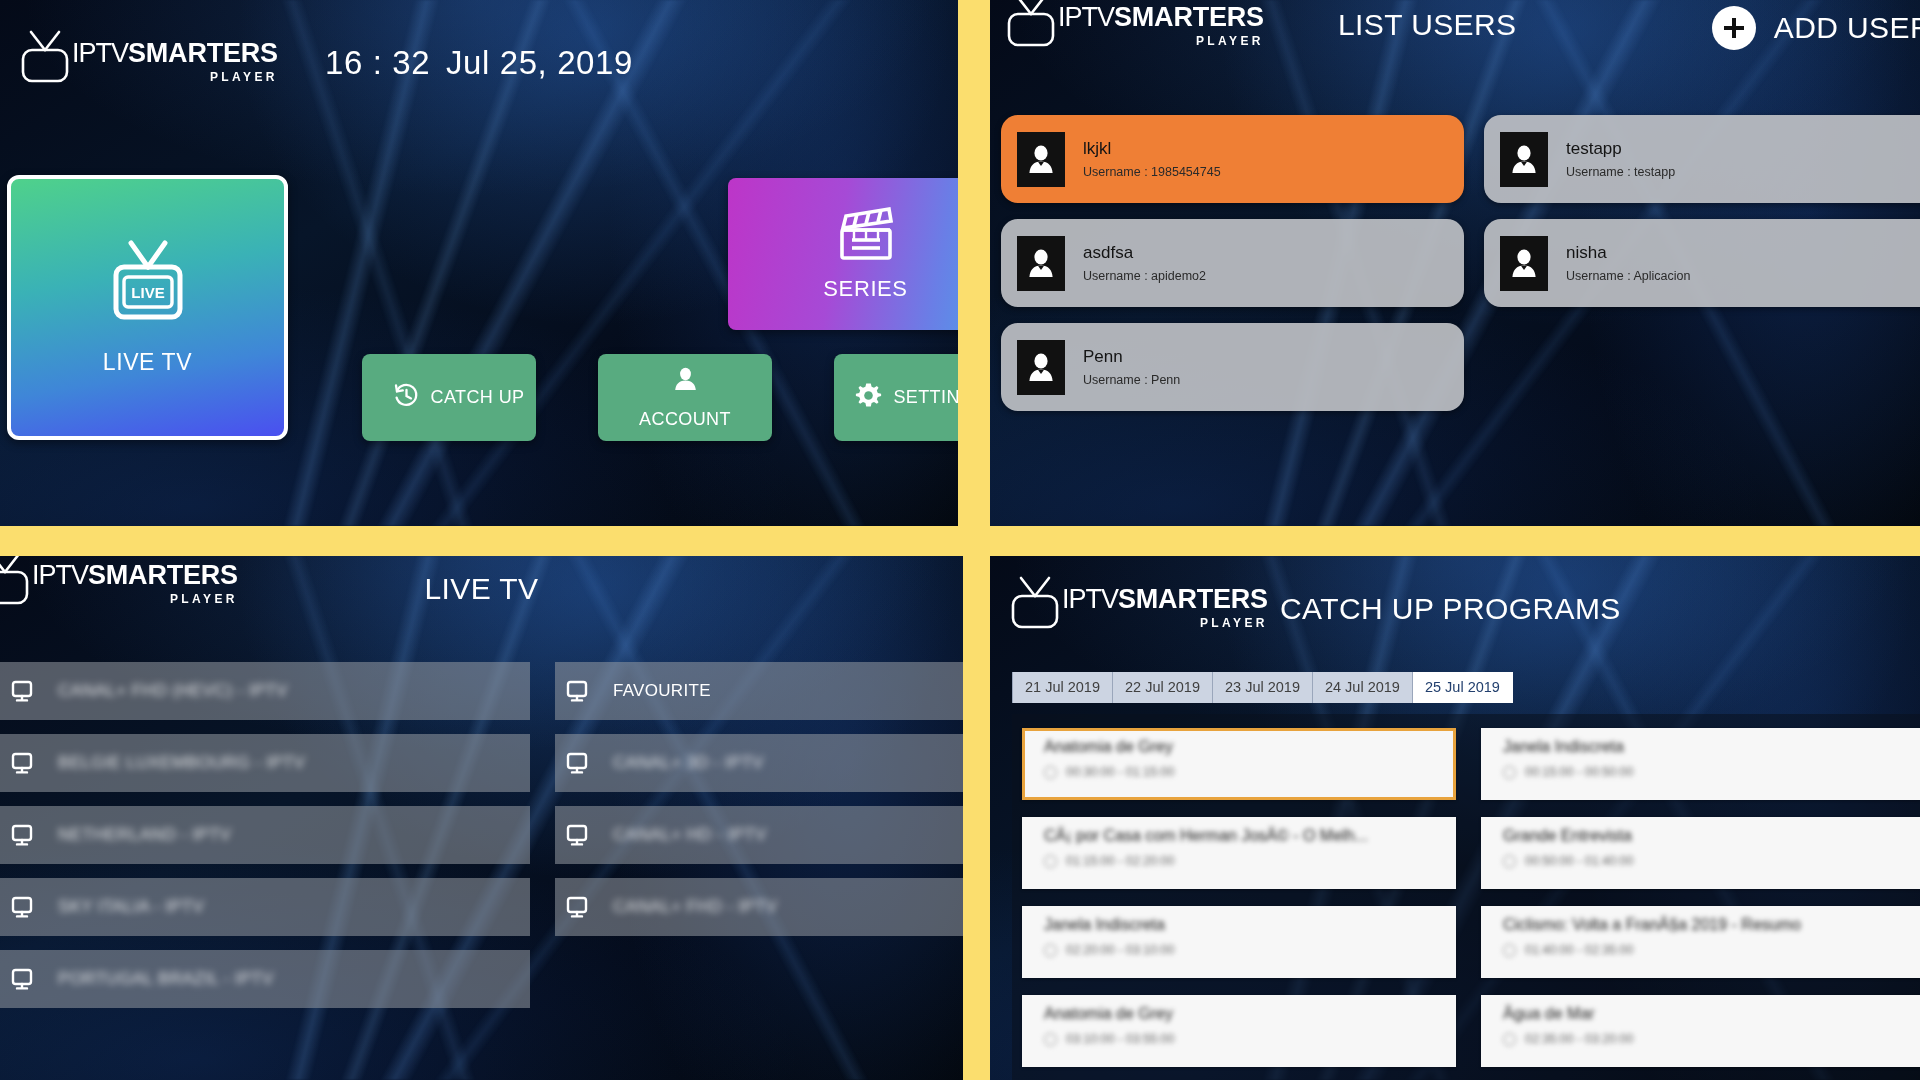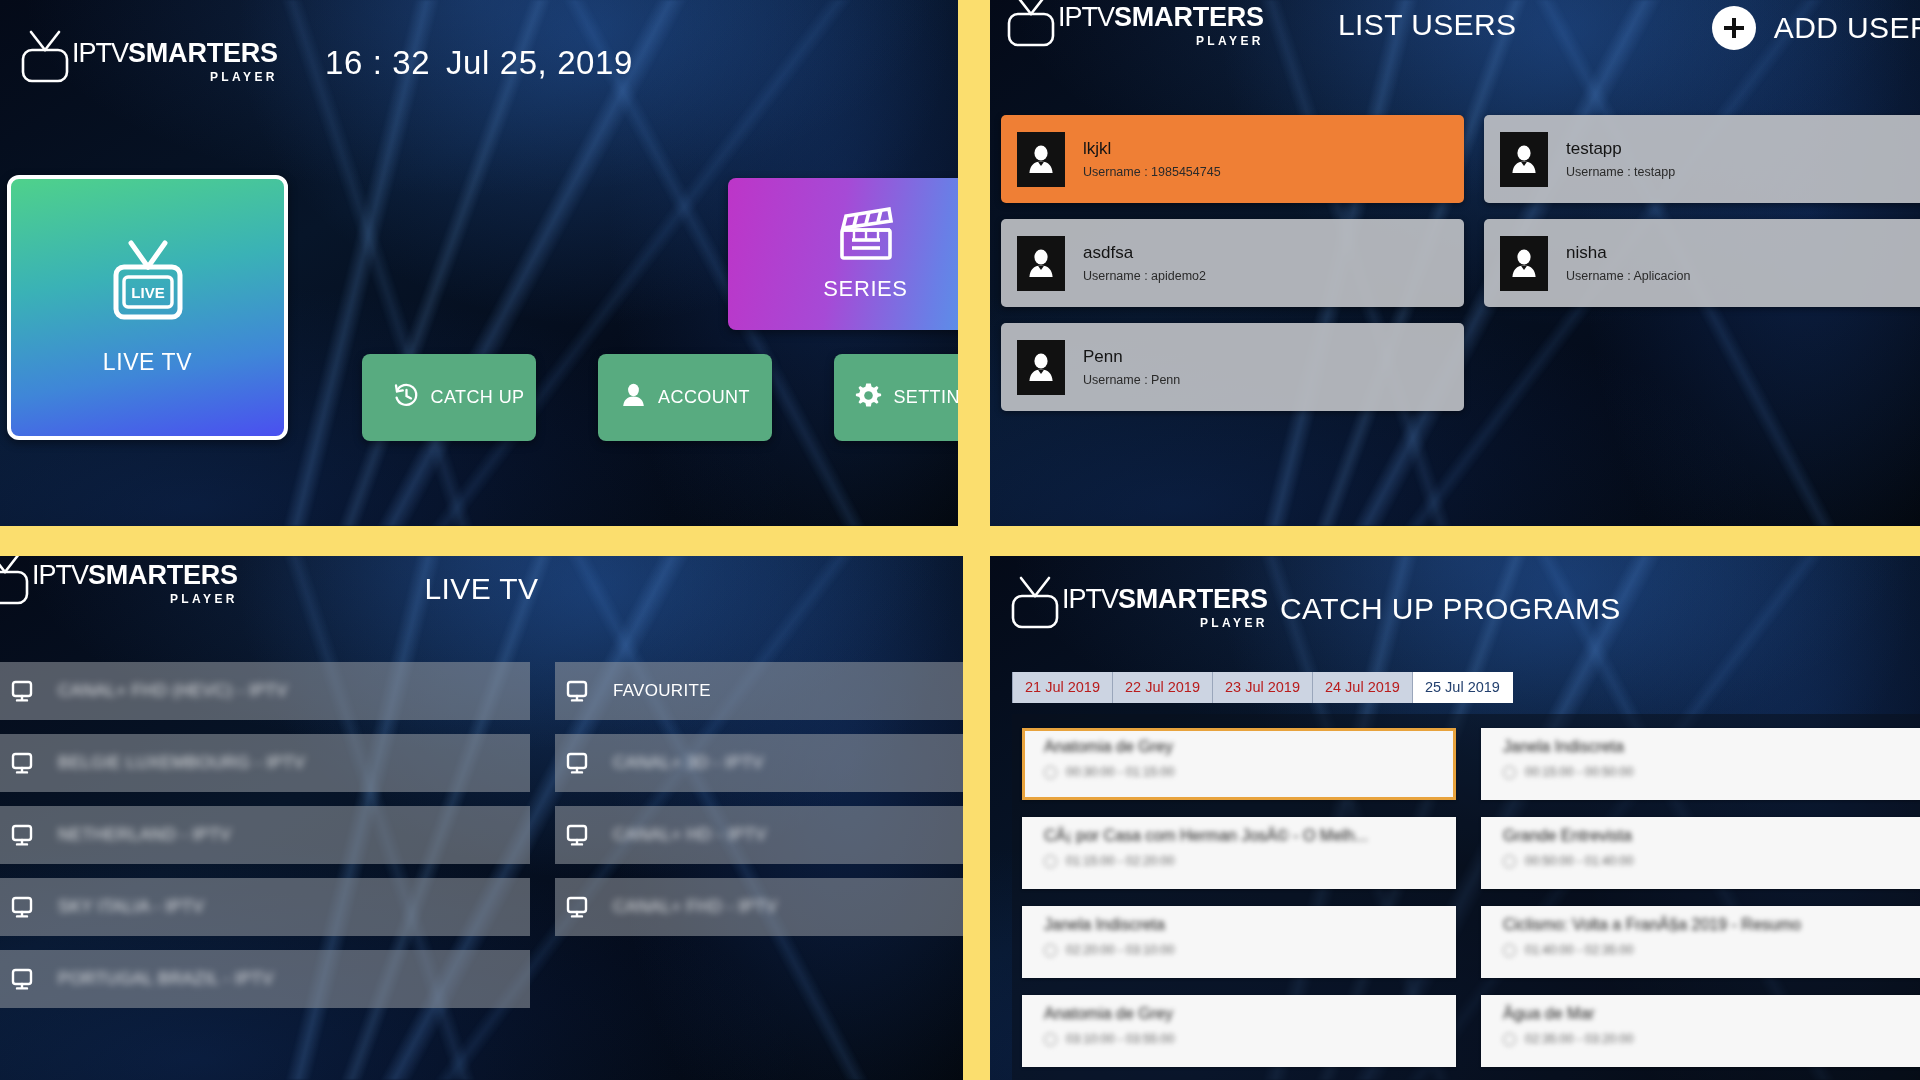--- a/index.html
+++ b/index.html
@@ -105,21 +105,21 @@
   #tile-series .lbl, #tile-movies .lbl { margin-top:6px; }
 
   .sbtn {
     position:absolute; height:87px; border-radius:8px;
     background:#58ab80; color:#fff; z-index:5;
     display:flex; align-items:center; justify-content:center; gap:11px;
     font-size:18px; letter-spacing:.4px;
     box-shadow:0 3px 9px rgba(0,0,0,.4);
   }
   #btn-catchup  { left:362px; top:354px; width:174px;padding-left:19px; }
-  #btn-account  { left:598px; top:354px; width:174px; }
+  #btn-account  { left:598px; top:354px; width:174px;flex-direction:column; }
   #btn-settings { left:834px; top:354px; width:174px; }
   .sbtn svg { flex:none; }
 
   
   #pane-users .addrow {
     position:absolute; right:-12px; top:6px;
     display:flex; align-items:center; gap:18px; z-index:6;
   }
   .plus-circle {
     width:44px; height:44px; border-radius:50%; background:#fff;
@@ -134,21 +134,21 @@
   .plus-circle { position:relative; }
   #pane-users .addlabel { color:#fff; font-size:30px; letter-spacing:.4px; white-space:nowrap; }
 
   .usercol { position:absolute; width:463px; z-index:5; }
   #usercol-1 { left:11px; top:115px; }
   #usercol-2 { left:494px; top:115px; width:560px; }
 
   .user-card {
     display:flex; align-items:center; gap:18px;
     height:88px; margin-bottom:16px; padding-left:16px;
-    border-radius:5px; background:rgba(190,192,196,.92);
+    border-radius:17px; background:rgba(190,192,196,.92);
     box-shadow:0 2px 6px rgba(0,0,0,.4);
   }
   .user-card.active { background:#ef7f35; }
   .user-avatar {
     width:48px; height:55px; background:#111; flex:none;
     display:flex; align-items:center; justify-content:center;
   }
   .user-meta { display:flex; flex-direction:column; gap:6px; }
   .user-name { color:#141414; font-size:17px; }
   .user-sub  { color:#2a2a2a; font-size:12.5px; }
@@ -170,21 +170,21 @@
     filter: blur(3.6px);
     color:rgba(255,255,255,.82);
     user-select:none;
   }
 
   
   #pane-catchup .datebar {
     position:absolute; left:22px; top:116px; display:flex; z-index:6;
   }
   .date-tab {
-    padding:7px 12px 8px; font-size:14.5px; color:#b91c1c;
+    padding:7px 12px 8px; font-size:14.5px; color:#404040;
     background:#ccd4e2; border-right:1px solid #9aa6bb;
     white-space:nowrap;
   }
   .date-tab:first-child { border-left:1px solid #9aa6bb; }
   .date-tab.active { background:#fff; color:#23406e; border-right-color:#fff; }
 
   #pane-catchup .prog-wrap {
     position:absolute; left:22px; right:0; top:158px; bottom:0;
     background:rgba(10,16,30,.55); z-index:5; padding:14px 0 0 0;
   }

